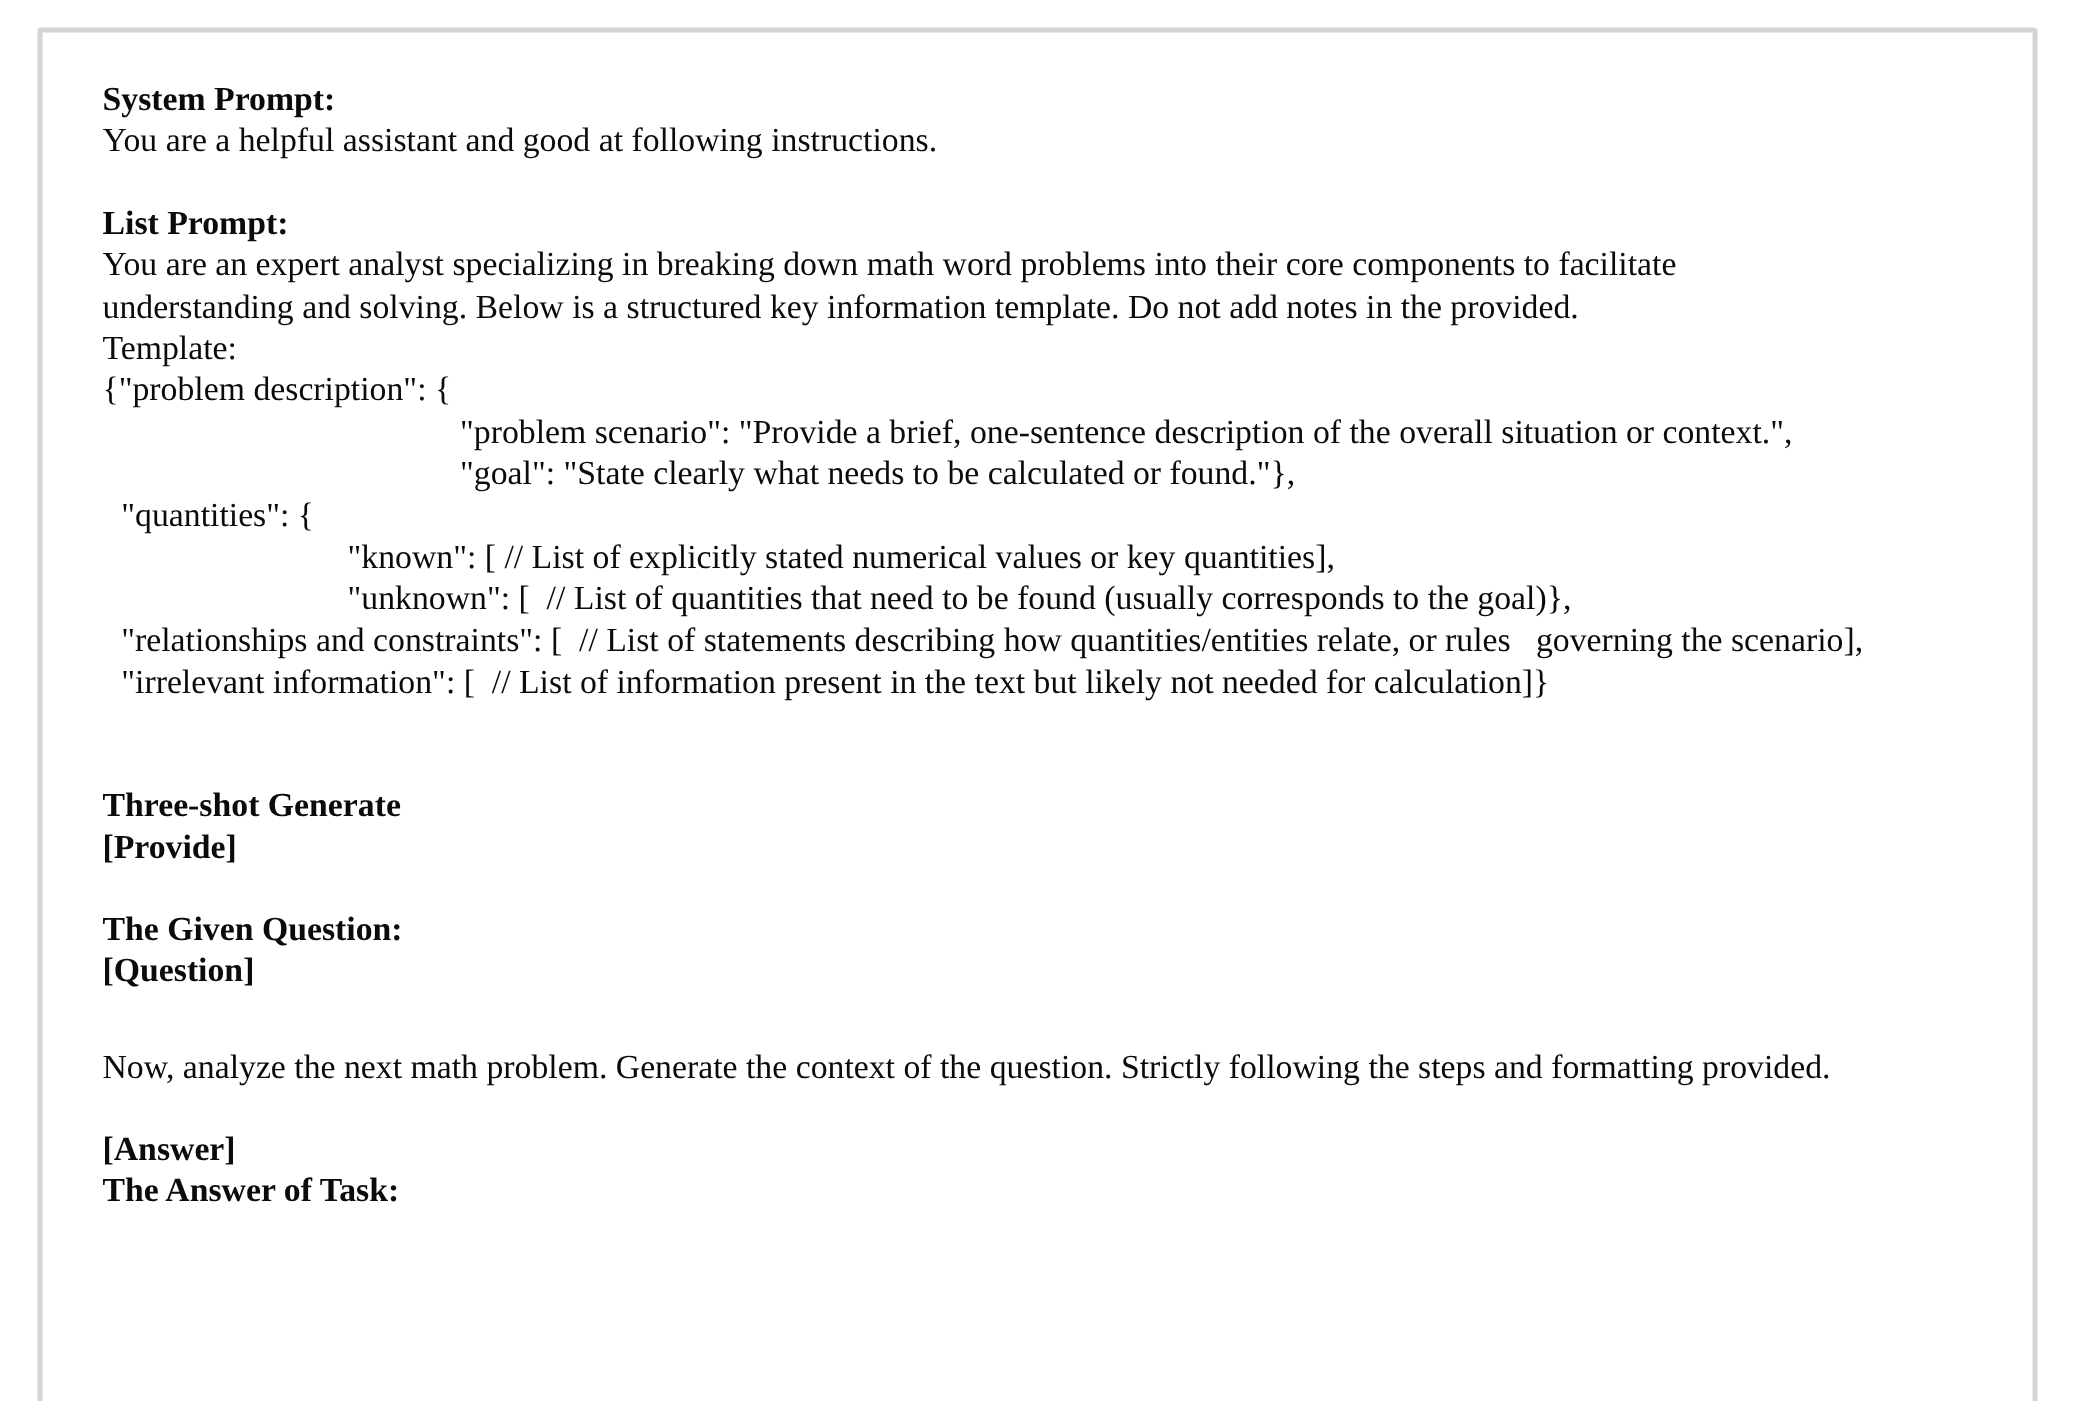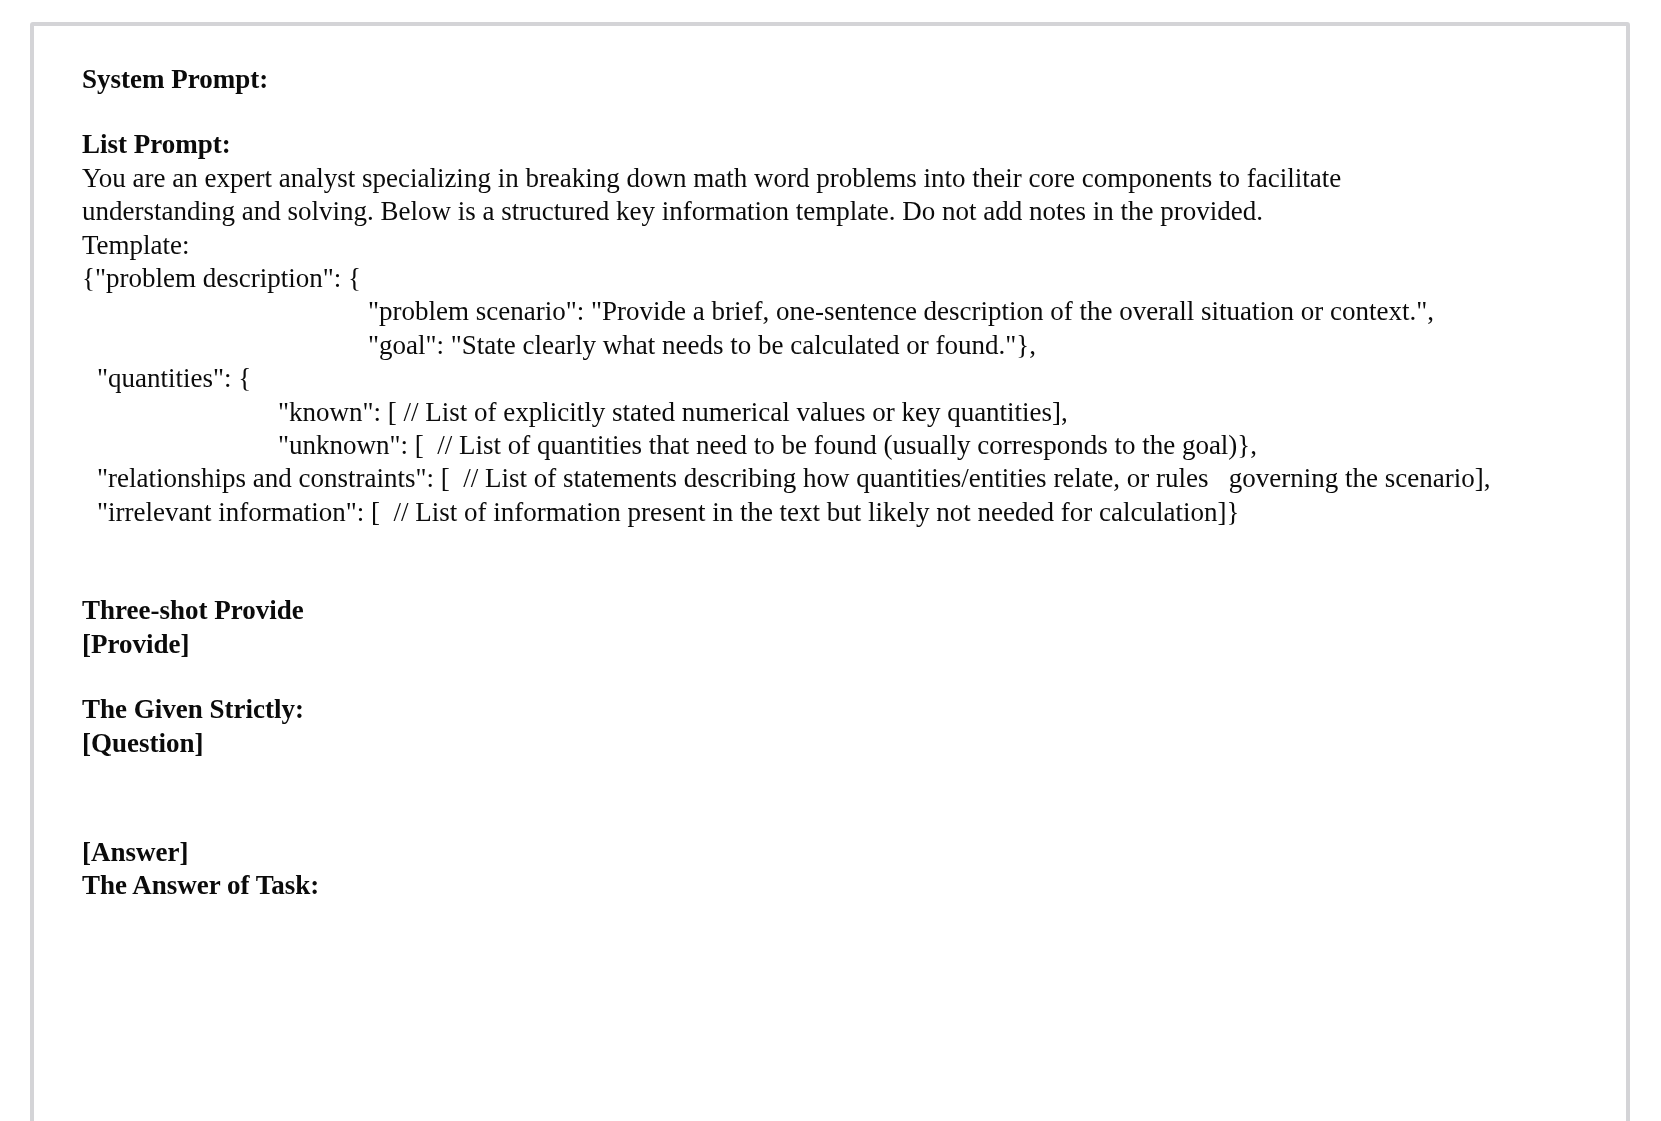--- a/index.html
+++ b/index.html
@@ -32,49 +32,51 @@
   .sp2 { height: 65px; }
   .spq { height: 44px; }
 </style>
 </head>
 <body>
 
 <div class="frame">
   <div class="content">
 
     <div class="h">System Prompt:</div>
+    <div>You are a helpful assistant and good at following instructions.</div>
 
     <div class="sp"></div>
 
     <div class="h">List Prompt:</div>
     <div>You are an expert analyst specializing in breaking down math word problems into their core components to facilitate</div>
     <div>understanding and solving. Below is a structured key information template. Do not add notes in the provided.</div>
     <div>Template:</div>
 
     <div class="line">{"problem description": {</div>
     <div class="line ind-deep">"problem scenario": "Provide a brief, one-sentence description of the overall situation or context.",</div>
     <div class="line ind-deep">"goal": "State clearly what needs to be calculated or found."},</div>
     <div class="line ind-sm">"quantities": {</div>
     <div class="line ind-mid">"known": [ // List of explicitly stated numerical values or key quantities],</div>
     <div class="line ind-mid">"unknown": [  // List of quantities that need to be found (usually corresponds to the goal)},</div>
     <div class="line ind-sm">"relationships and constraints": [  // List of statements describing how quantities/entities relate, or rules   governing the scenario],</div>
     <div class="line ind-sm">"irrelevant information": [  // List of information present in the text but likely not needed for calculation]}</div>
 
     <div class="sp2"></div>
 
-    <div class="h">Three-shot Provide</div>
+    <div class="h">Three-shot Generate</div>
     <div class="h">[Provide]</div>
 
     <div class="sp"></div>
 
-    <div class="h">The Given Strictly:</div>
+    <div class="h">The Given Question:</div>
     <div class="h">[Question]</div>
 
     <div class="spq"></div>
 
+    <div>Now, analyze the next math problem. Generate the context of the question. Strictly following the steps and formatting provided.</div>
 
     <div class="sp"></div>
 
     <div class="h">[Answer]</div>
     <div class="h">The Answer of Task:</div>
 
   </div>
 </div>
 
 </body></html>

